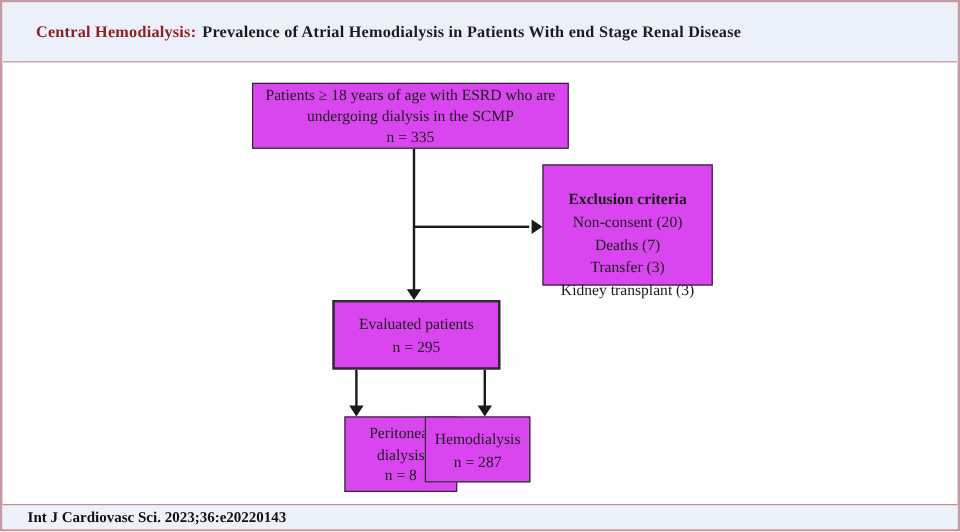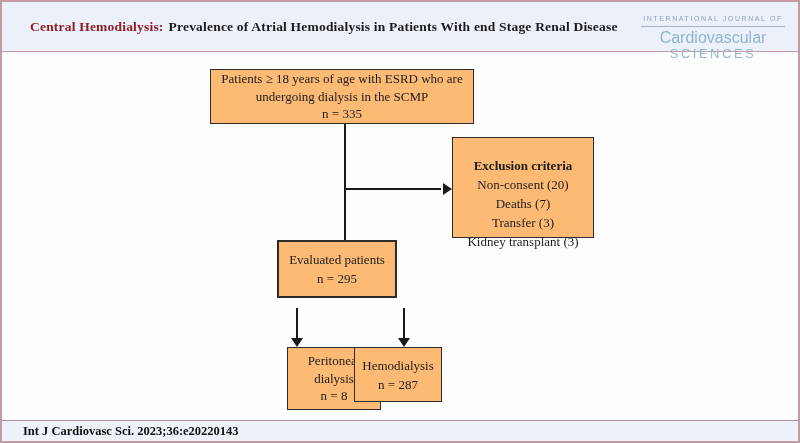--- a/index.html
+++ b/index.html
@@ -25,28 +25,28 @@
   }
   .logo .intl{
     display:inline-block;font-size:7px;letter-spacing:1.6px;color:#92a4b8;
     border-bottom:1px solid #a5b4c5;padding:0 2px 3px 2px;margin-bottom:2px;
     white-space:nowrap;
   }
   .logo .cardio{font-size:16px;color:#8fb4d5;}
   .logo .sciences{font-size:13px;letter-spacing:2.5px;color:#8fb4d5;}
   
   .box{
-    position:absolute;box-sizing:border-box;border:1.6px solid #2c2c2c;background:#fdba74;
+    position:absolute;box-sizing:border-box;border:1.6px solid #2c2c2c;background:#d946ef;
     display:flex;flex-direction:column;justify-content:center;align-items:center;
     text-align:center;font-size:13px;line-height:17.5px;
   }
   .box .bold{font-weight:bold;margin-top:32px;}
   .box-initial{left:208px;top:67px;width:264px;height:55px;}
   .box-exclusion{left:450px;top:135px;width:142px;height:101px;line-height:19px;}
-  .box-evaluated{left:275px;top:238px;width:120px;height:58px;border-width:2px;line-height:19px;align-items:center;}
+  .box-evaluated{left:275px;top:248px;width:140px;height:58px;border-width:2px;line-height:19px;align-items:center;}
   .box-peritoneal{left:248px;top:345px;width:94px;height:63px;margin-left:37px;}
   .box-hemodialysis{left:352px;top:345px;width:88px;height:55px;line-height:19px;}
   .connector{position:absolute;background:#1a1a1a;}
   .c-v-main{left:342px;top:122px;width:2px;height:119px;}
   .c-h-branch{left:343px;top:186px;width:96px;height:2px;}
   .c-v-left{left:294px;top:306px;width:2px;height:31px;}
   .c-v-right{left:401px;top:306px;width:2px;height:31px;}
   .arrowhead{position:absolute;width:0;height:0;}
   .ah-down{border-left:6px solid transparent;border-right:6px solid transparent;border-top:9px solid #1a1a1a;}
   .ah-main{left:337px;top:239px;}
@@ -62,25 +62,20 @@
   .footer .citation{font-size:12.5px;font-weight:bold;color:#111;}
 </style>
 </head>
 <body>
 
 <div class="frame">
 
   <div class="header">
     <div class="header-title">
       <span class="label">Central Hemodialysis:</span><span class="rest">Prevalence of Atrial Hemodialysis in Patients With end Stage Renal Disease</span>
-    </div>
-    <div class="logo">
-      <span class="intl">INTERNATIONAL JOURNAL OF</span>
-      <div class="cardio">Cardiovascular</div>
-      <div class="sciences">SCIENCES</div>
     </div>
   </div>
 
   <div class="connector c-v-main"></div>
   <div class="connector c-h-branch"></div>
   <div class="connector c-v-left"></div>
   <div class="connector c-v-right"></div>
   <div class="arrowhead ah-down ah-main"></div>
   <div class="arrowhead ah-right"></div>
   <div class="arrowhead ah-down ah-left"></div>

